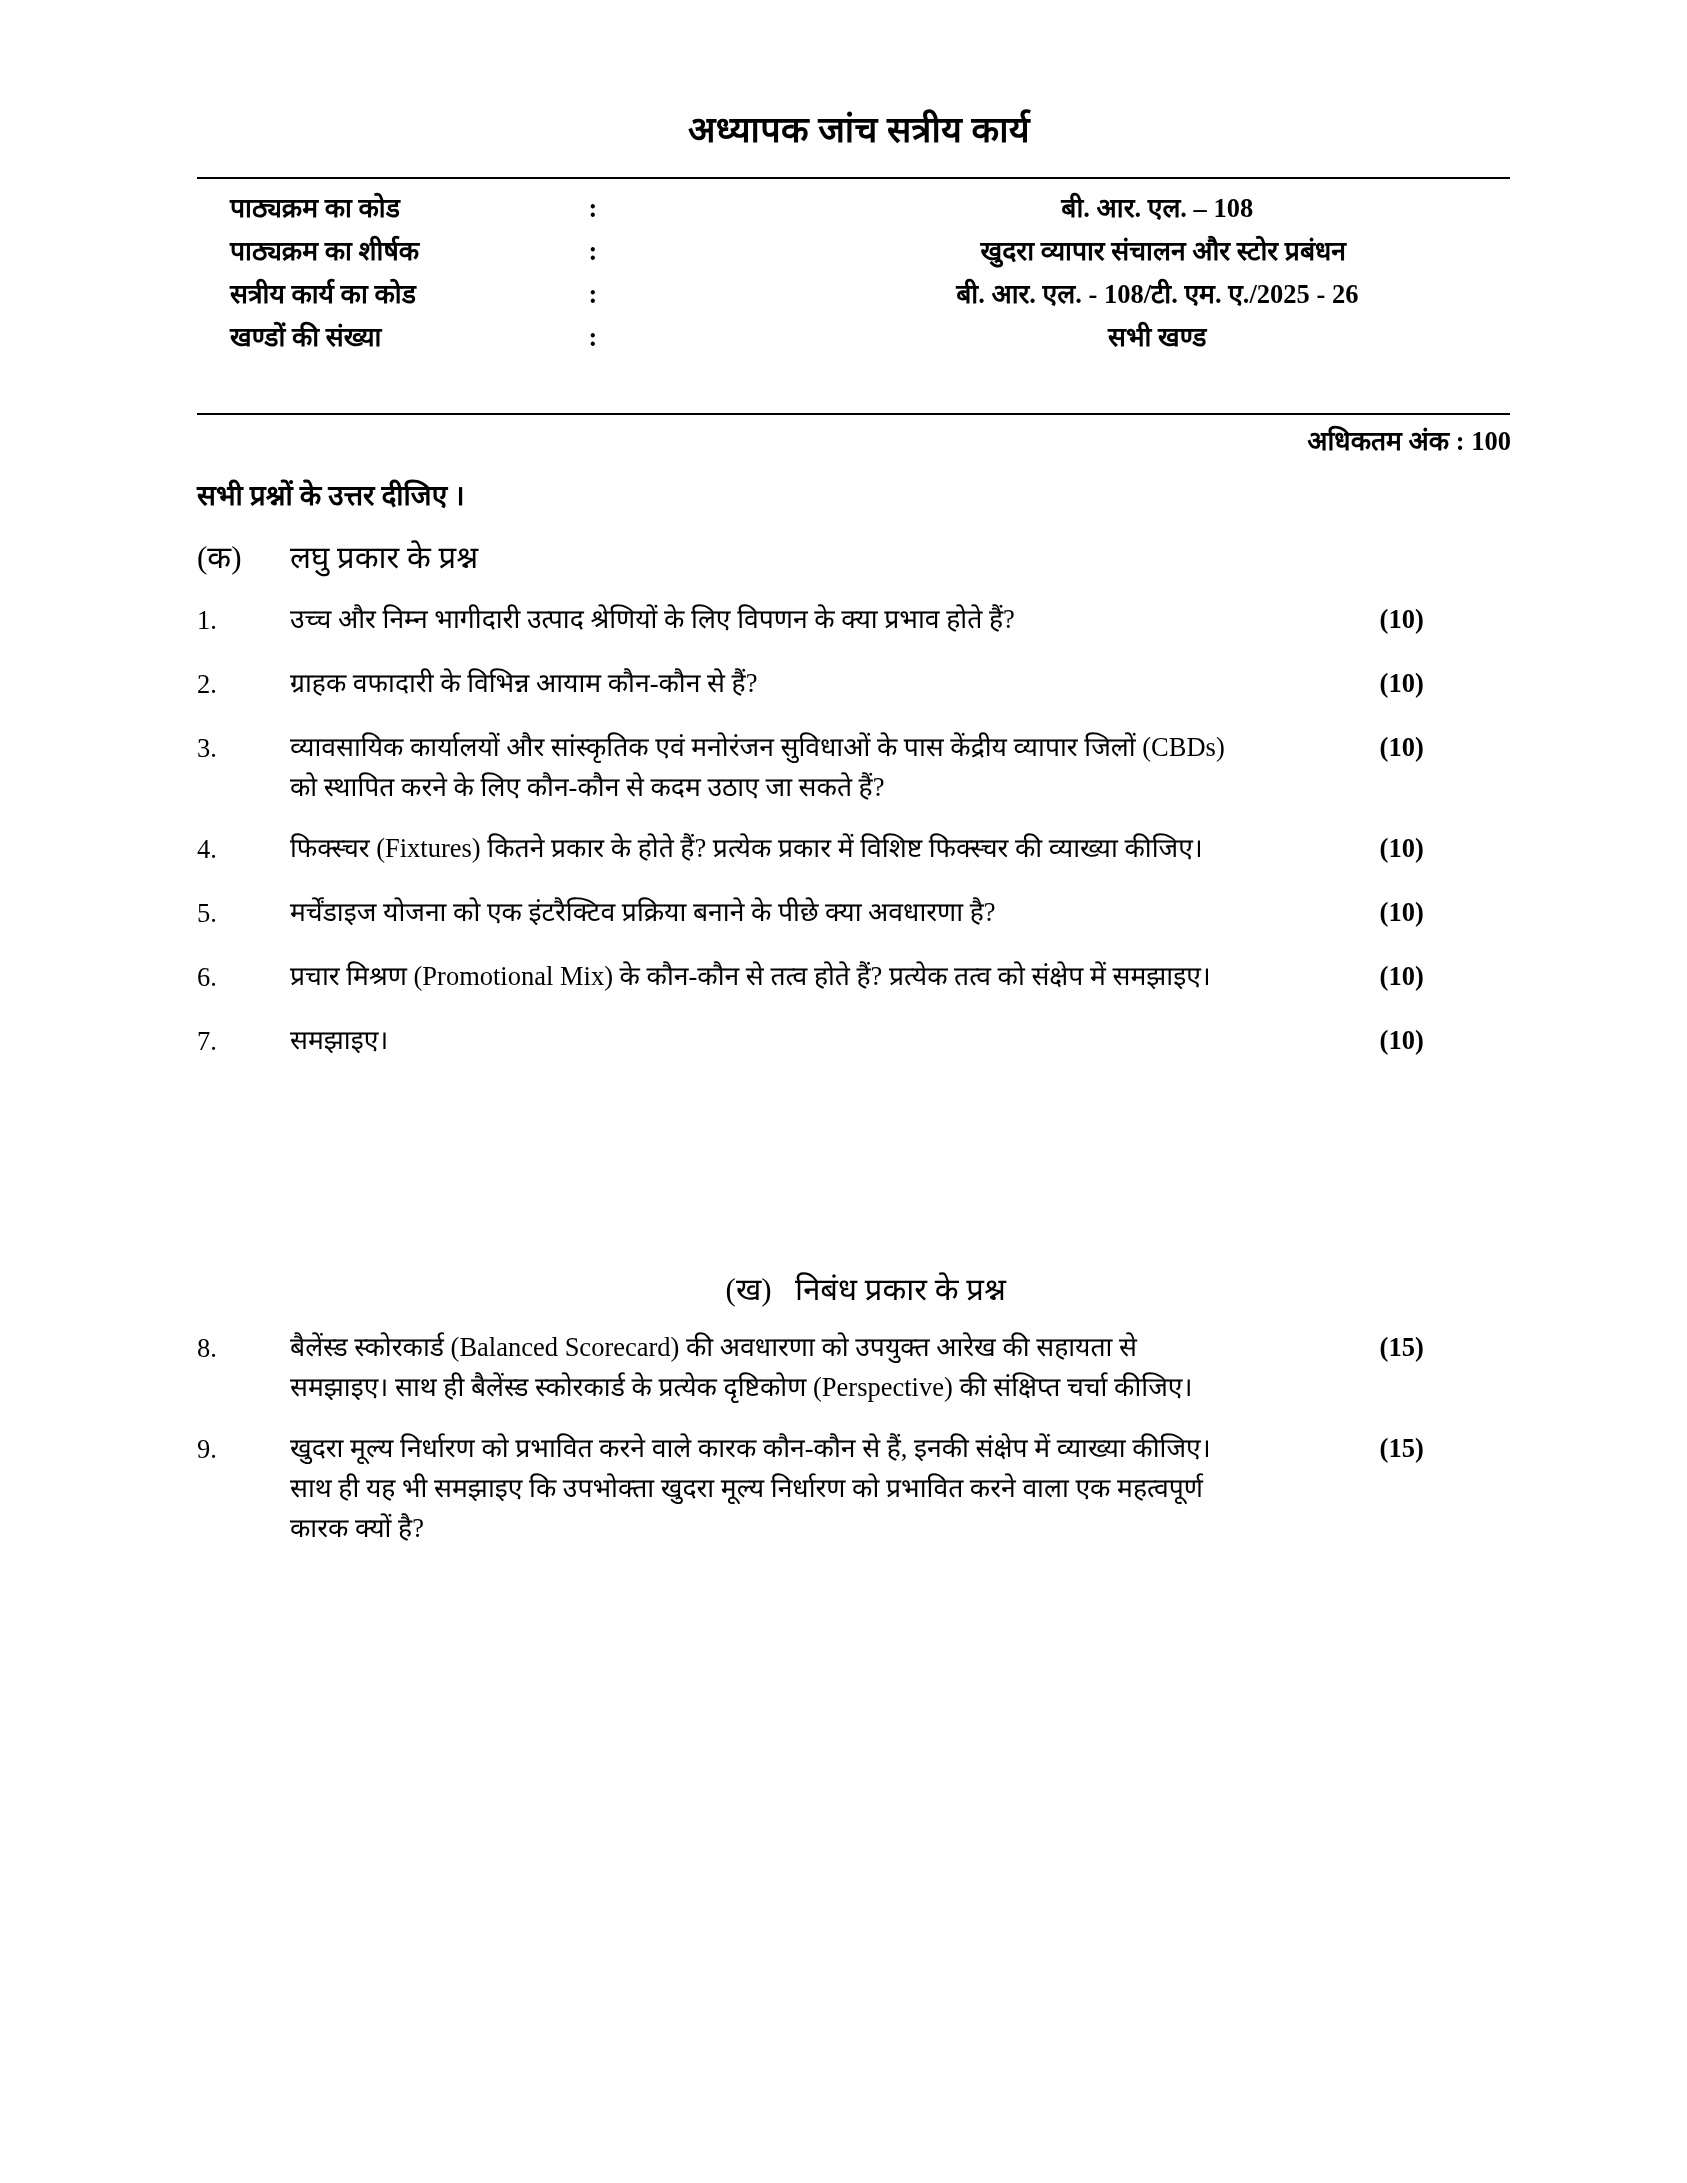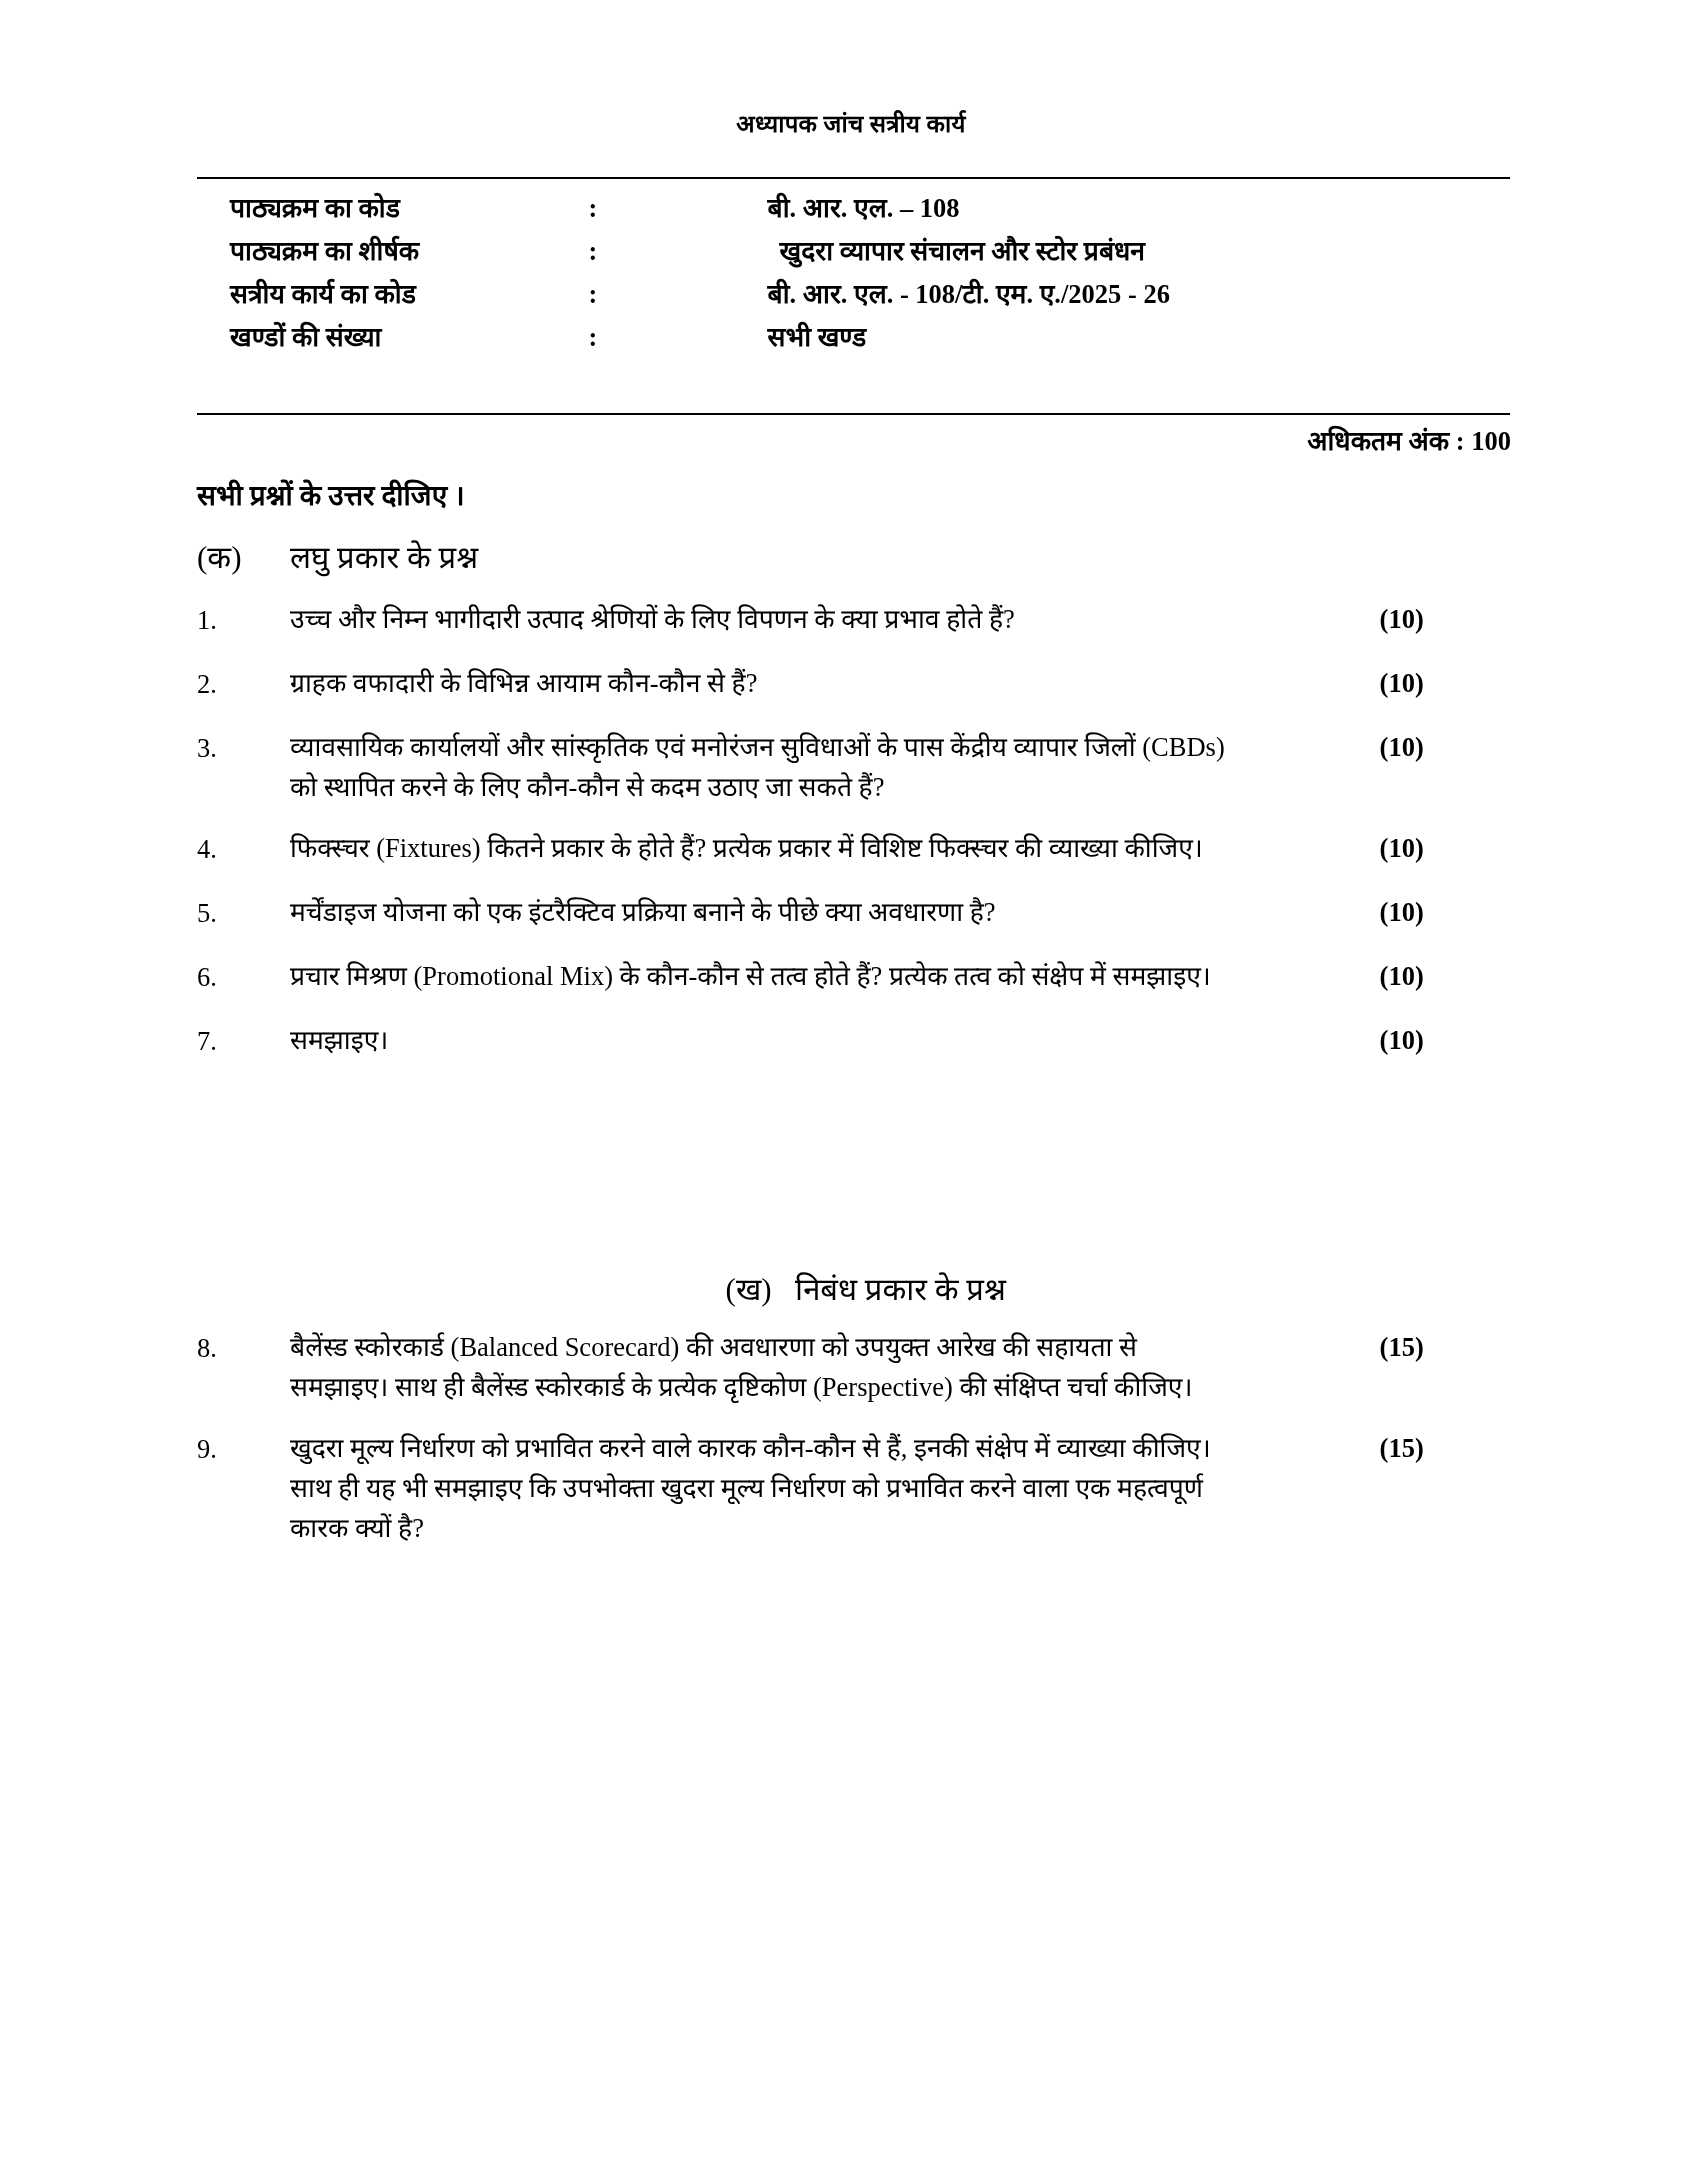--- a/index.html
+++ b/index.html
@@ -21,25 +21,25 @@
     width: 1687px;
     height: 2183px;
     box-sizing: border-box;
     padding: 0;
     background: #ffffff;
   }
 
   
   .doc-title {
     position: absolute;
-    left: 196px;
+    left: 204px;
     top: 111px;
     width: 1310px;
     text-align: center;
-    font-size: 24px;
+    font-size: 36px;
     font-weight: bold;
     letter-spacing: 0.3px;
     line-height: 1.1;
   }
 
   
   .rule {
     position: absolute;
     left: 197px;
     width: 1313px;
@@ -69,20 +69,21 @@
     width: 344px;
     white-space: nowrap;
   }
   .meta td.colon {
     width: 179px;
     text-align: left;
     padding-left: 14.6px;
   }
   .meta td.value {
     white-space: nowrap;
+    text-align: center;
   }
   .meta tr.indent-value td.value {
     padding-left: 12px;
   }
 
   
   .max-marks {
     position: absolute;
     left: 198px;
     top: 422px;

